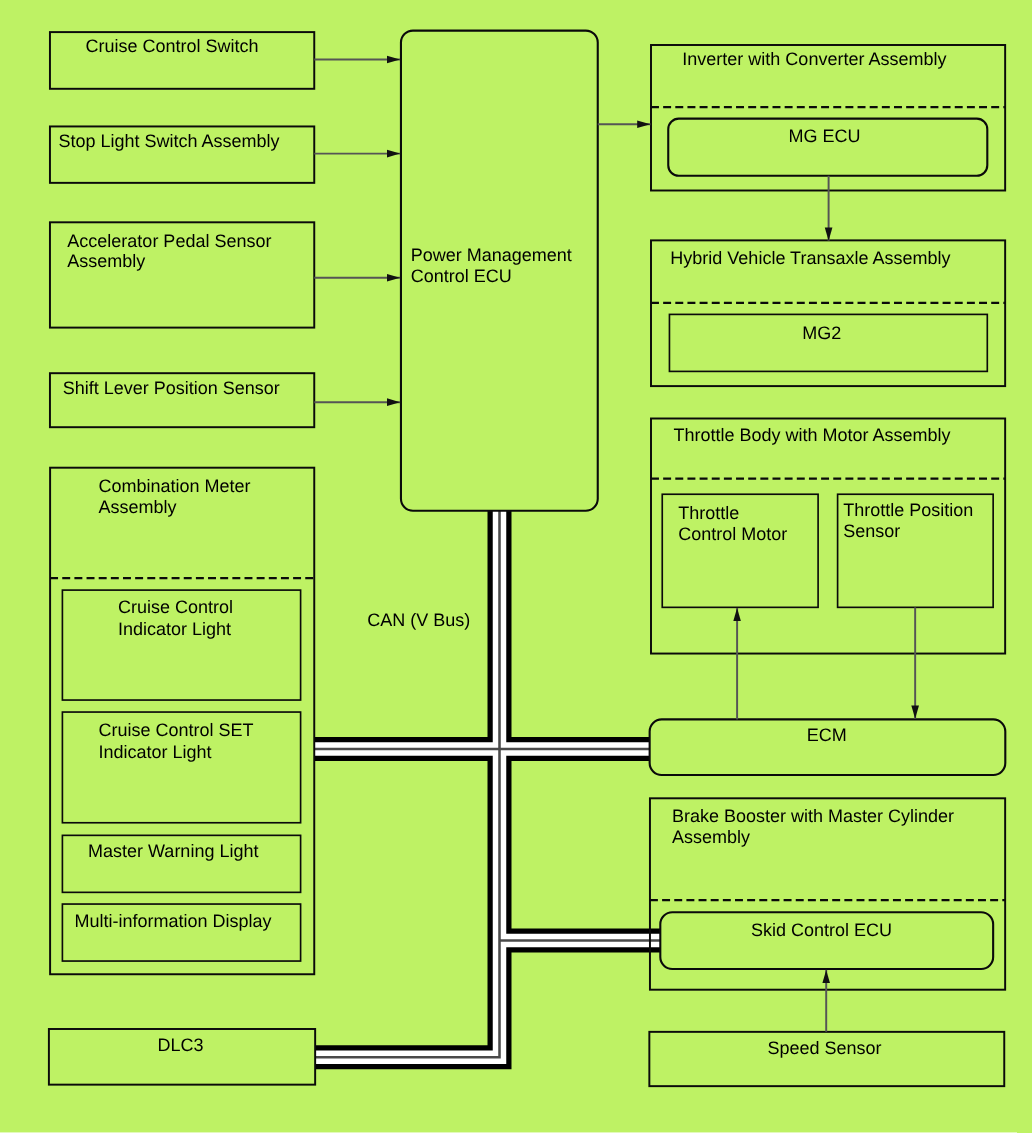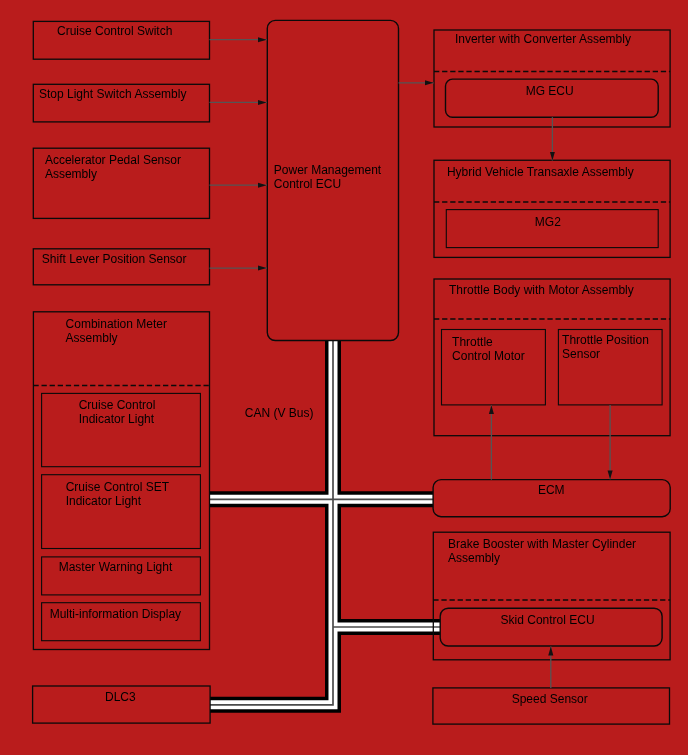--- a/index.html
+++ b/index.html
@@ -12,21 +12,21 @@
     width: 688px;
     height: 755px;
     font-family: "Liberation Sans", sans-serif;
     -webkit-font-smoothing: antialiased;
   }
   #diagram {
     position: relative;
     width: 688px;
     height: 755px;
     overflow: hidden;
-    background: #b91c1c;
+    background: #bef264;
   }
   #gfx {
     position: absolute;
     left: 0;
     top: 0;
   }
   #gfx text {
     font-family: "Liberation Sans", sans-serif;
     font-size: 12px;
     fill: #000000;

